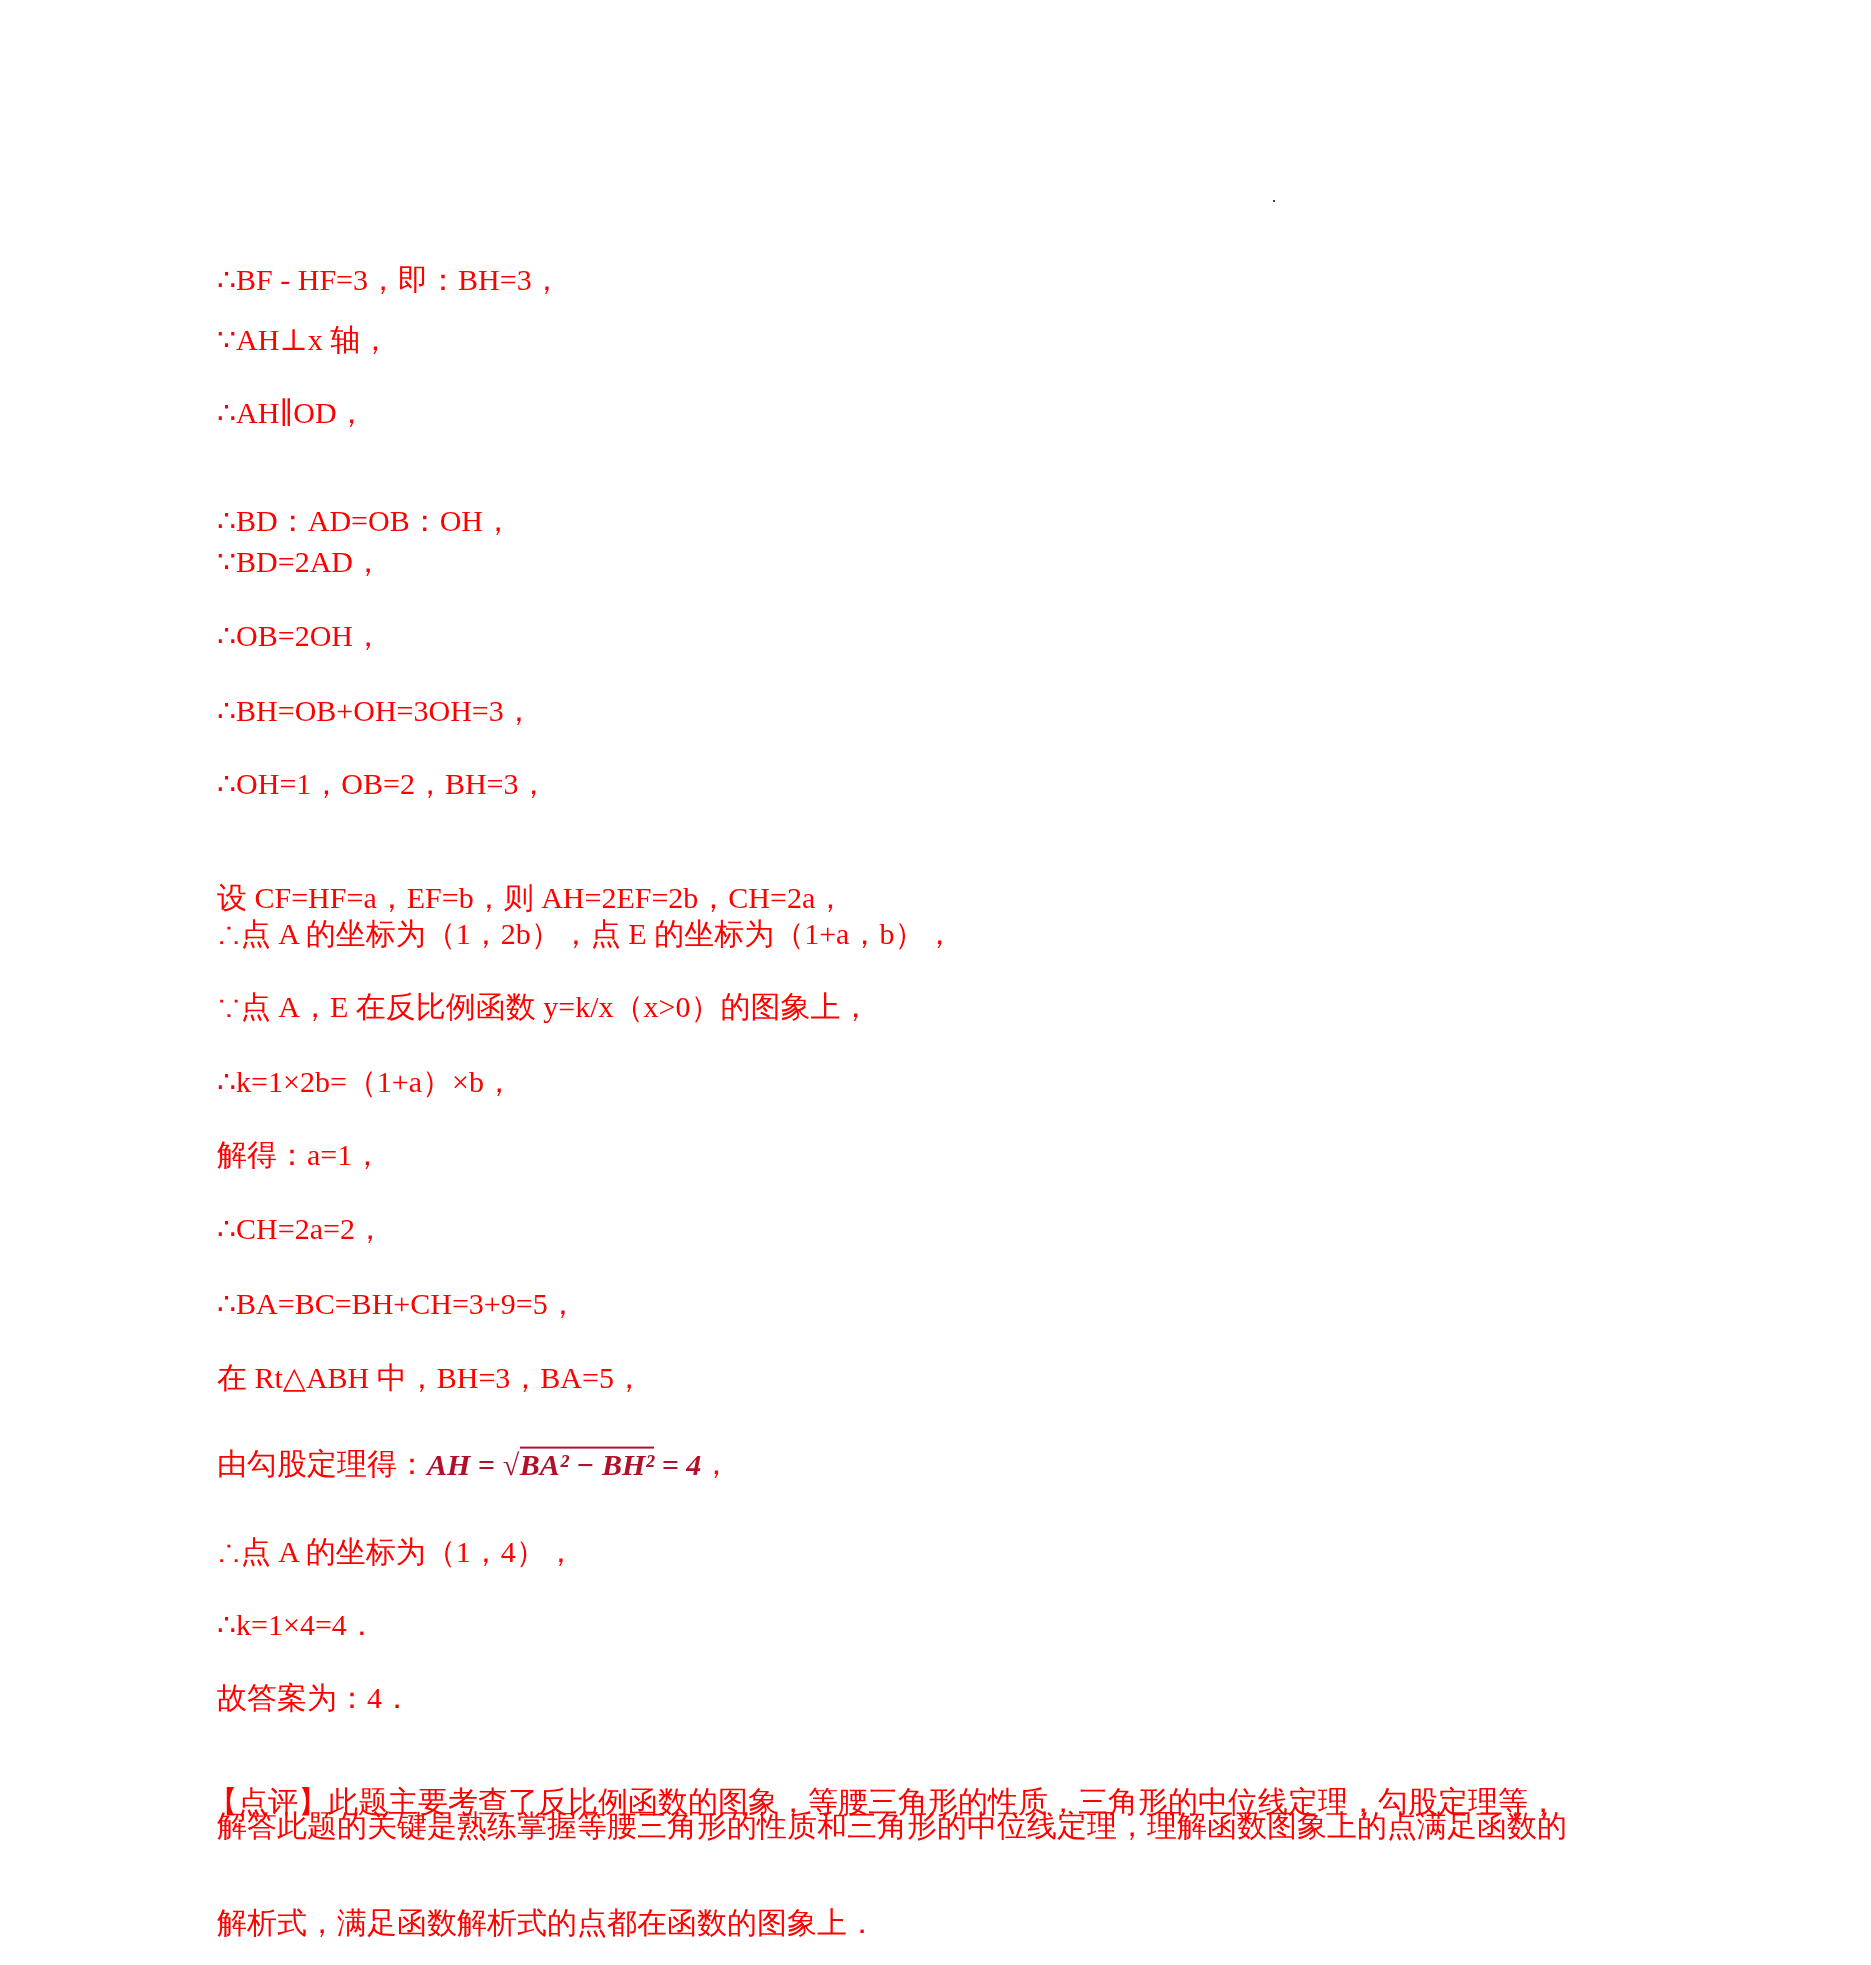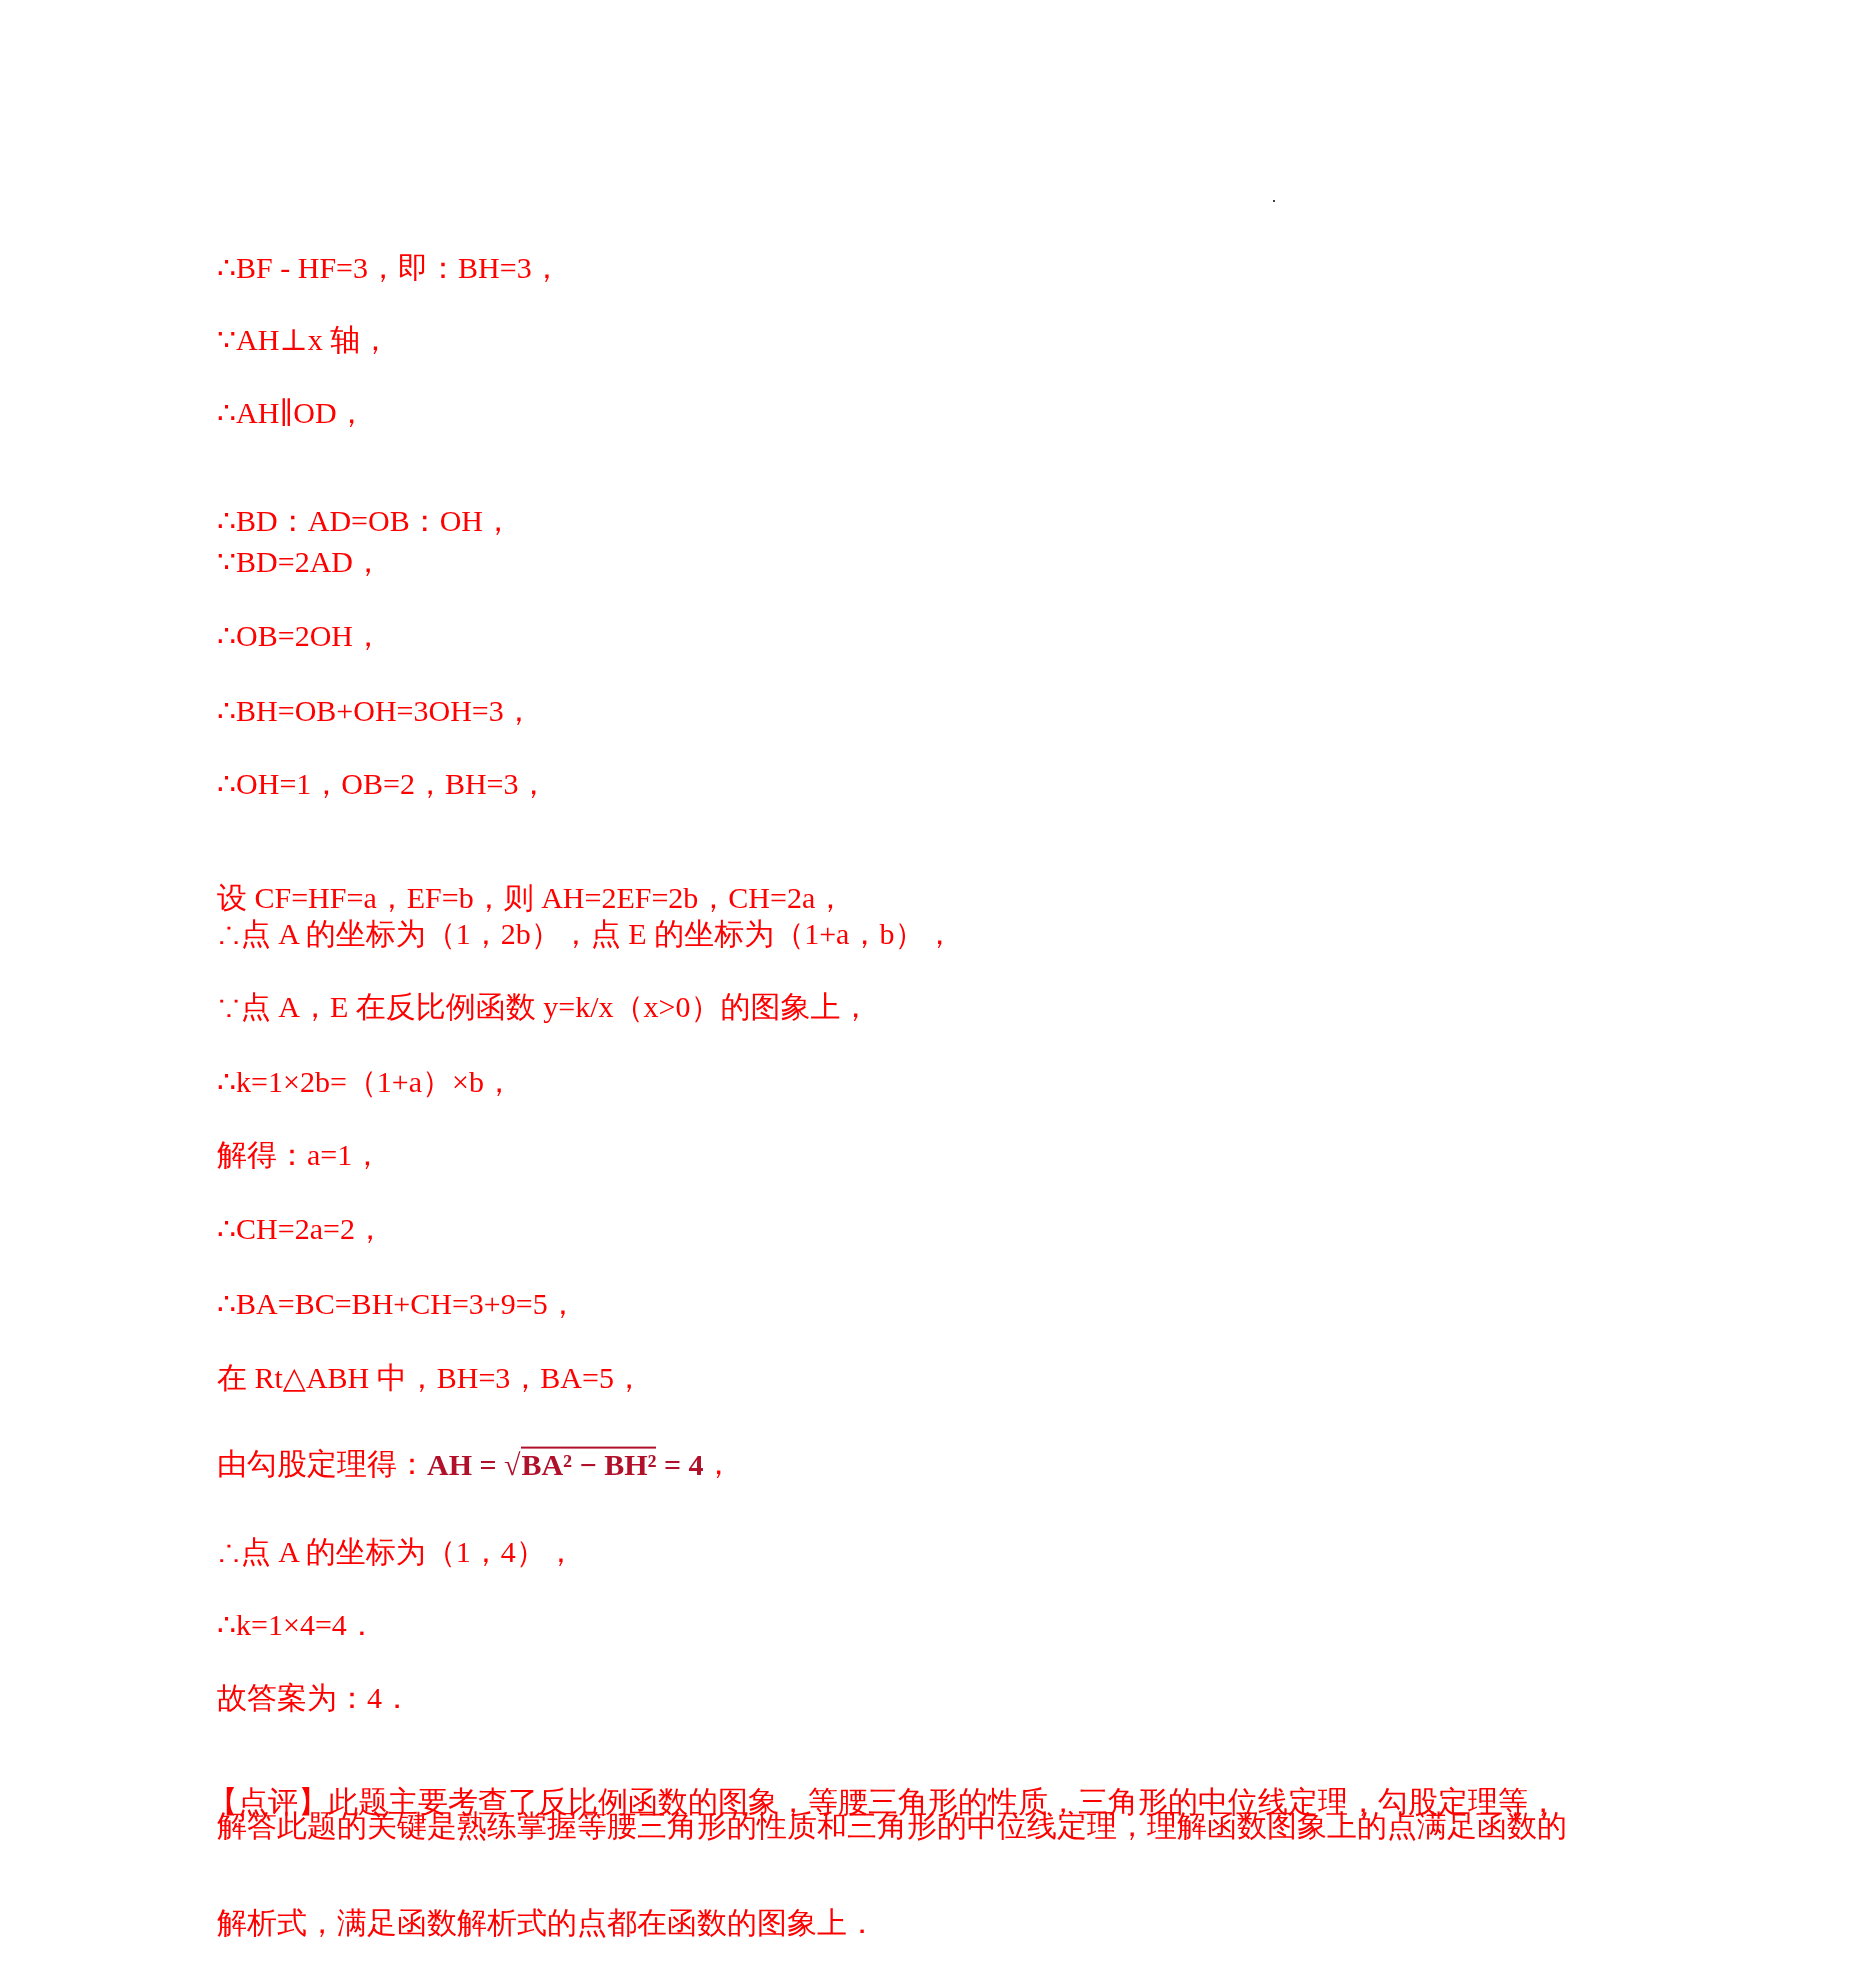--- a/index.html
+++ b/index.html
@@ -1,32 +1,32 @@
 <!DOCTYPE html>
 <html style="font-size:6.3px"><head>
 <meta charset="utf-8">
 <style>
   html, body { margin: 0; padding: 0; background: #ffffff; }
   body { width: 1872px; height: 2647px; position: relative; overflow: hidden;
          font-family: "Liberation Serif", "DejaVu Serif", serif; }
   .line { position: absolute; white-space: nowrap; font-size: 30px; line-height: 1;
           transform: translateY(-50%); }
   .red { color: #ff0000; }
-  .formula { color: #b0102a; font-weight: bold; 
+  .formula { color: #b0102a; font-weight: bold; font-style: italic;
              font-family: "Liberation Serif", "DejaVu Serif", serif; }
   .sqrt { display: inline-block; border-top: 2px solid #b0102a; padding-top: 0.8px; margin-left: 0.8px; }
   .speck { position: absolute; left: 1273px; top: 200px; width: 2px; height: 1.6px; background: #444; }
 </style>
 </head>
 <body>
 
 <div>
   <div class="speck"></div>
 
-  <div class="line red" style="left:217px; top:268px;text-align:center;">∴BF - HF=3，即：BH=3，</div>
+  <div class="line red" style="left:217px; top:280px;text-align:center;">∴BF - HF=3，即：BH=3，</div>
   <div class="line red" style="left:217px; top:340px;text-align:center;">∵AH⊥x 轴，</div>
   <div class="line red" style="left:217px; top:413px;">∴AH∥OD，</div>
   <div class="line red" style="left:217px; top:489px;margin-top:32px;">∴BD：AD=OB：OH，</div>
   <div class="line red" style="left:217px; top:562px;">∵BD=2AD，</div>
   <div class="line red" style="left:217px; top:636px;">∴OB=2OH，</div>
   <div class="line red" style="left:217px; top:711px;">∴BH=OB+OH=3OH=3，</div>
   <div class="line red" style="left:217px; top:784px;">∴OH=1，OB=2，BH=3，</div>
   <div class="line red" style="left:217px; top:898px;text-align:center;">设 CF=HF=a，EF=b，则 AH=2EF=2b，CH=2a，</div>
   <div class="line red" style="left:217px; top:934px;">∴点 A 的坐标为（1，2b），点 E 的坐标为（1+a，b），</div>
   <div class="line red" style="left:217px; top:1007px;">∵点 A，E 在反比例函数 y=k/x（x&gt;0）的图象上，</div>

